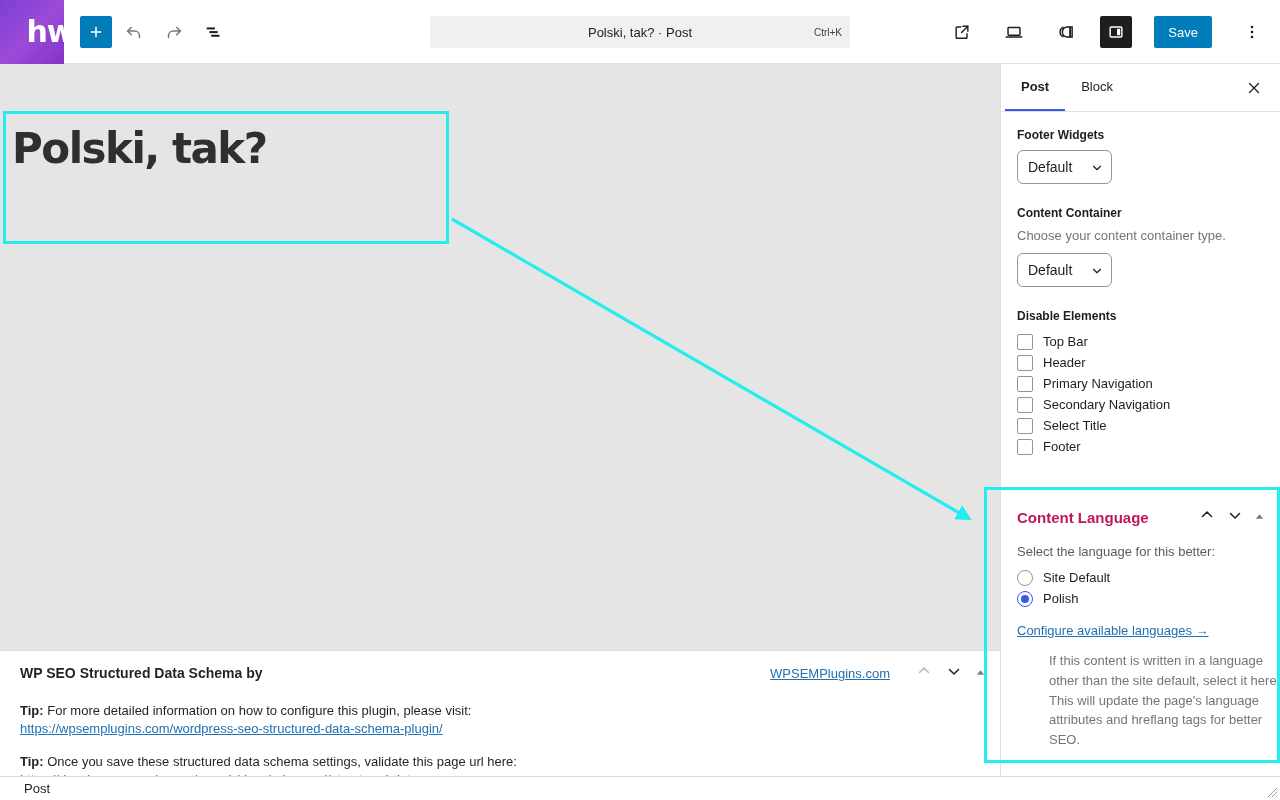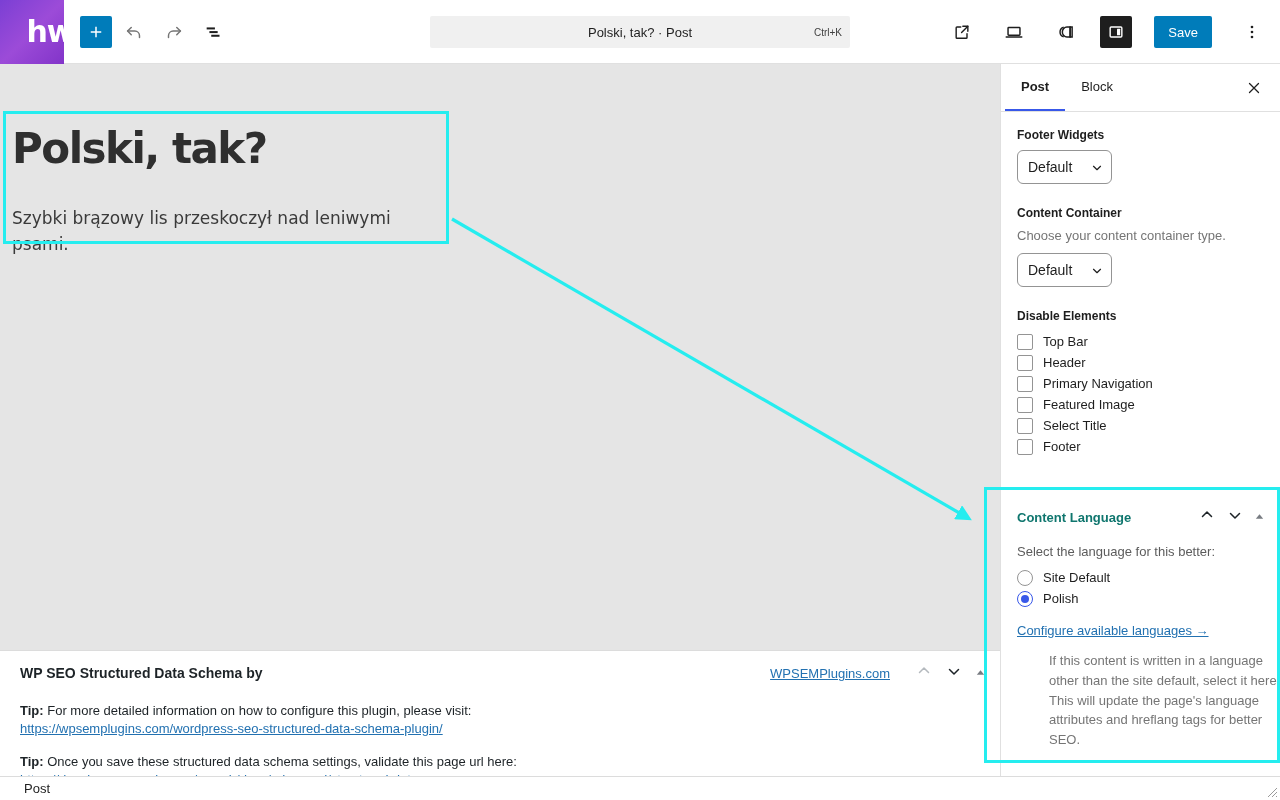--- a/index.html
+++ b/index.html
@@ -159,21 +159,21 @@
   .cb-label { font-size: 13px; color: #1e1e1e; }
 
   
   .lang-panel {
     position: absolute; left: 0; top: 425px; width: 280px;
     border-top: 1px solid #e0e0e0; padding: 14px 16px 0 16px;
   }
   .lang-head {
     position: relative; display: flex; align-items: center; height: 26px;
   }
-  .lang-title { font-size: 13px; font-weight: 700; color: #0f766e; }
+  .lang-title { font-size: 15px; font-weight: 700; color: #be185d; }
   .lang-ctrls {
     position: absolute; right: 0; display: flex; align-items: center; gap: 10px;
   }
   .lang-sub { font-size: 13px; color: #5c5c5c; margin: 14px 0 8px 0; }
   .radio-row {
     display: flex; align-items: center; gap: 10px; height: 21px; cursor: pointer;
   }
   .radio {
     width: 16px; height: 16px; border-radius: 50%;
     border: 1px solid #949494; background: #fff; flex: 0 0 16px;
@@ -277,21 +277,20 @@
           <circle cx="12" cy="6" r="1.6"></circle>
             <circle cx="12" cy="12" r="1.6"></circle>
             <circle cx="12" cy="18" r="1.6"></circle>
         </svg>
       </div>
     </div>
   </div>
 
   <div class="canvas">
     <h1 class="post-title">Polski, tak?</h1>
-    <p class="post-para">Szybki brązowy lis przeskoczył nad leniwymi psami.</p>
 
     <div class="meta-panel">
       <div class="meta-head">
         <span class="meta-title">WP SEO Structured Data Schema by</span>
         <a class="meta-link">WPSEMPlugins.com</a>
         <div class="meta-arrows">
           <span>
             <svg width="18" height="18" viewBox="0 0 24 24" fill="none" stroke="#b4b9be" stroke-width="2">
               <path d="M6 14l6-6 6 6" stroke-linecap="round" stroke-linejoin="round"></path>
             </svg>
@@ -367,21 +366,21 @@
         <label class="checkbox-row">
           <span class="cb"></span>
           <span class="cb-label">Header</span>
         </label>
         <label class="checkbox-row">
           <span class="cb"></span>
           <span class="cb-label">Primary Navigation</span>
         </label>
         <label class="checkbox-row">
           <span class="cb"></span>
-          <span class="cb-label">Featured Image</span>
+          <span class="cb-label">Secondary Navigation</span>
         </label>
         <label class="checkbox-row">
           <span class="cb"></span>
           <span class="cb-label">Select Title</span>
         </label>
         <label class="checkbox-row">
           <span class="cb"></span>
           <span class="cb-label">Footer</span>
         </label>
       </div>

